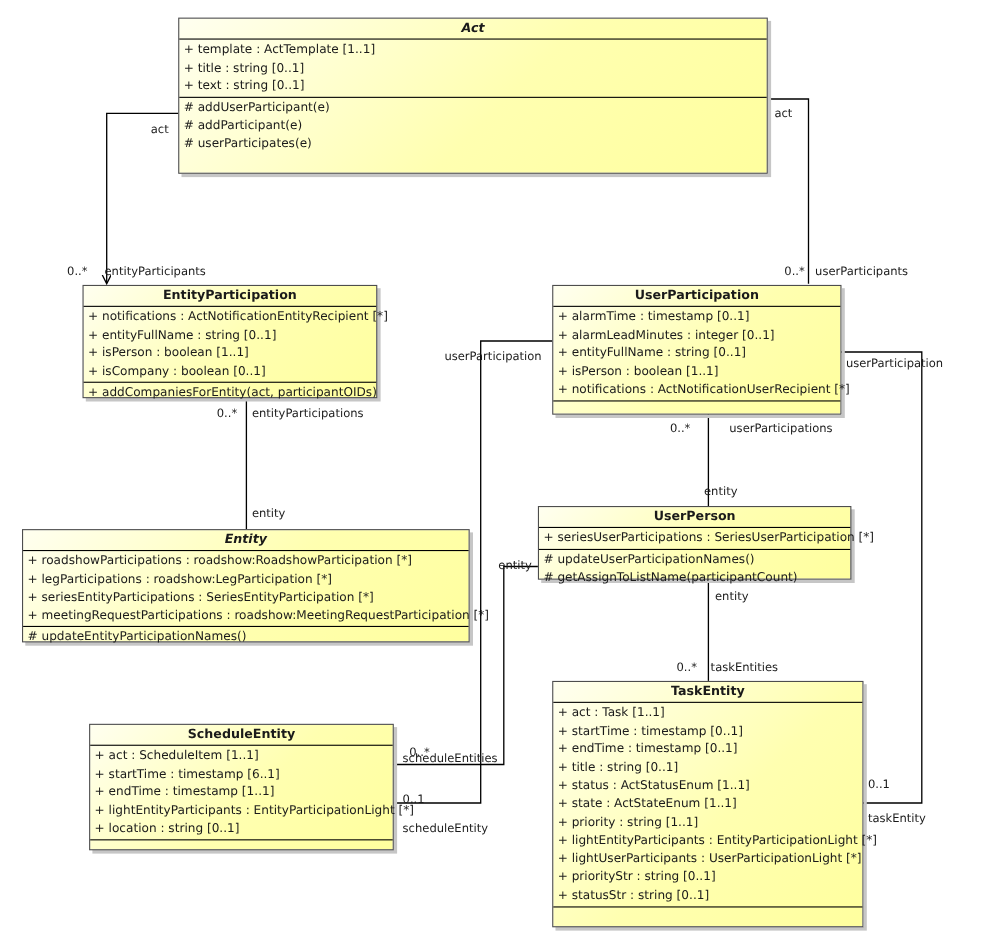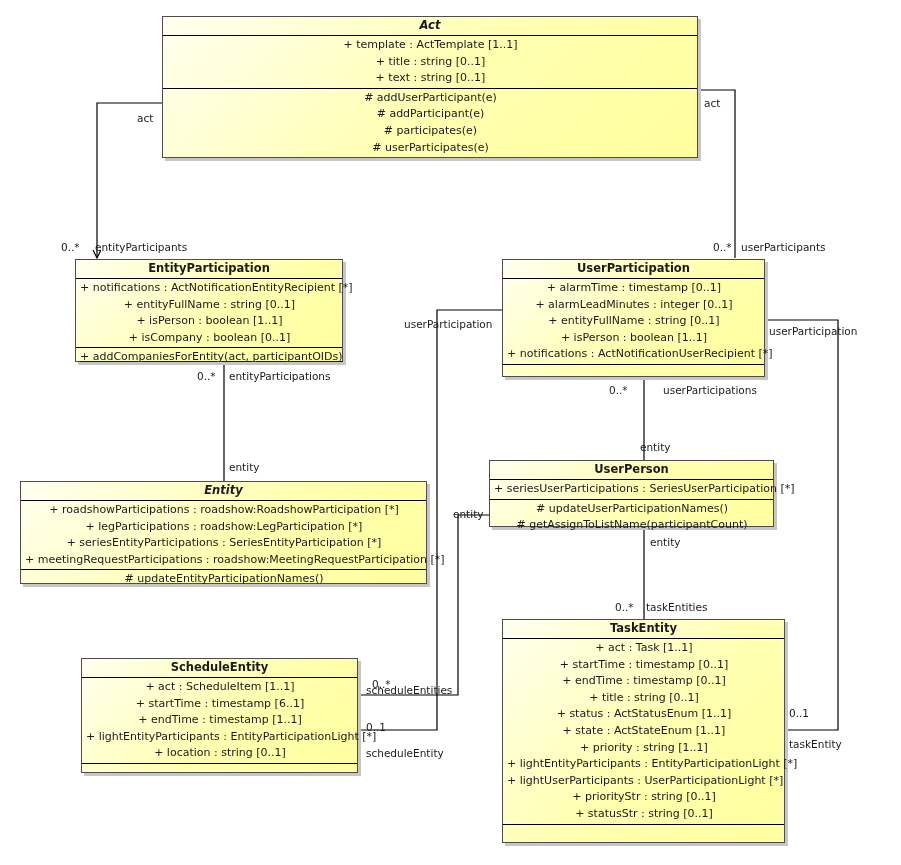--- a/index.html
+++ b/index.html
@@ -59,24 +59,22 @@
   }
   .uml-compartment.bordered {
     border-top: 1px solid #000000;
   }
   .uml-row {
     padding: 0 3px 0 4px;
     line-height: 16.6px;
     height: 16.6px;
     white-space: nowrap;
     font-size: 11px;
-    text-align: center;
   }
   .uml-row.static {
-    text-decoration: underline;
   }
   .uml-empty {
     height: 10px;
   }
   .edge-label {
     position: absolute;
     font-size: 10.5px;
     color: #1a1a1a;
     white-space: nowrap;
     line-height: 12px;
@@ -110,21 +108,20 @@
       <div class="uml-class" style="left: 162px; top: 16px; width: 536px; height: 142px;">
         <div class="uml-title abstract">Act</div>
         <div class="uml-compartment">
           <div class="uml-row">+ template : ActTemplate [1..1]</div>
           <div class="uml-row">+ title : string [0..1]</div>
           <div class="uml-row">+ text : string [0..1]</div>
         </div>
         <div class="uml-compartment bordered">
           <div class="uml-row"># addUserParticipant(e)</div>
           <div class="uml-row"># addParticipant(e)</div>
-          <div class="uml-row"># participates(e)</div>
           <div class="uml-row"># userParticipates(e)</div>
         </div>
       </div>
       <div class="uml-class" style="left: 75px; top: 259px; width: 268px; height: 103px;">
         <div class="uml-title">EntityParticipation</div>
         <div class="uml-compartment">
           <div class="uml-row">+ notifications : ActNotificationEntityRecipient [*]</div>
           <div class="uml-row">+ entityFullName : string [0..1]</div>
           <div class="uml-row">+ isPerson : boolean [1..1]</div>
           <div class="uml-row">+ isCompany : boolean [0..1]</div>

